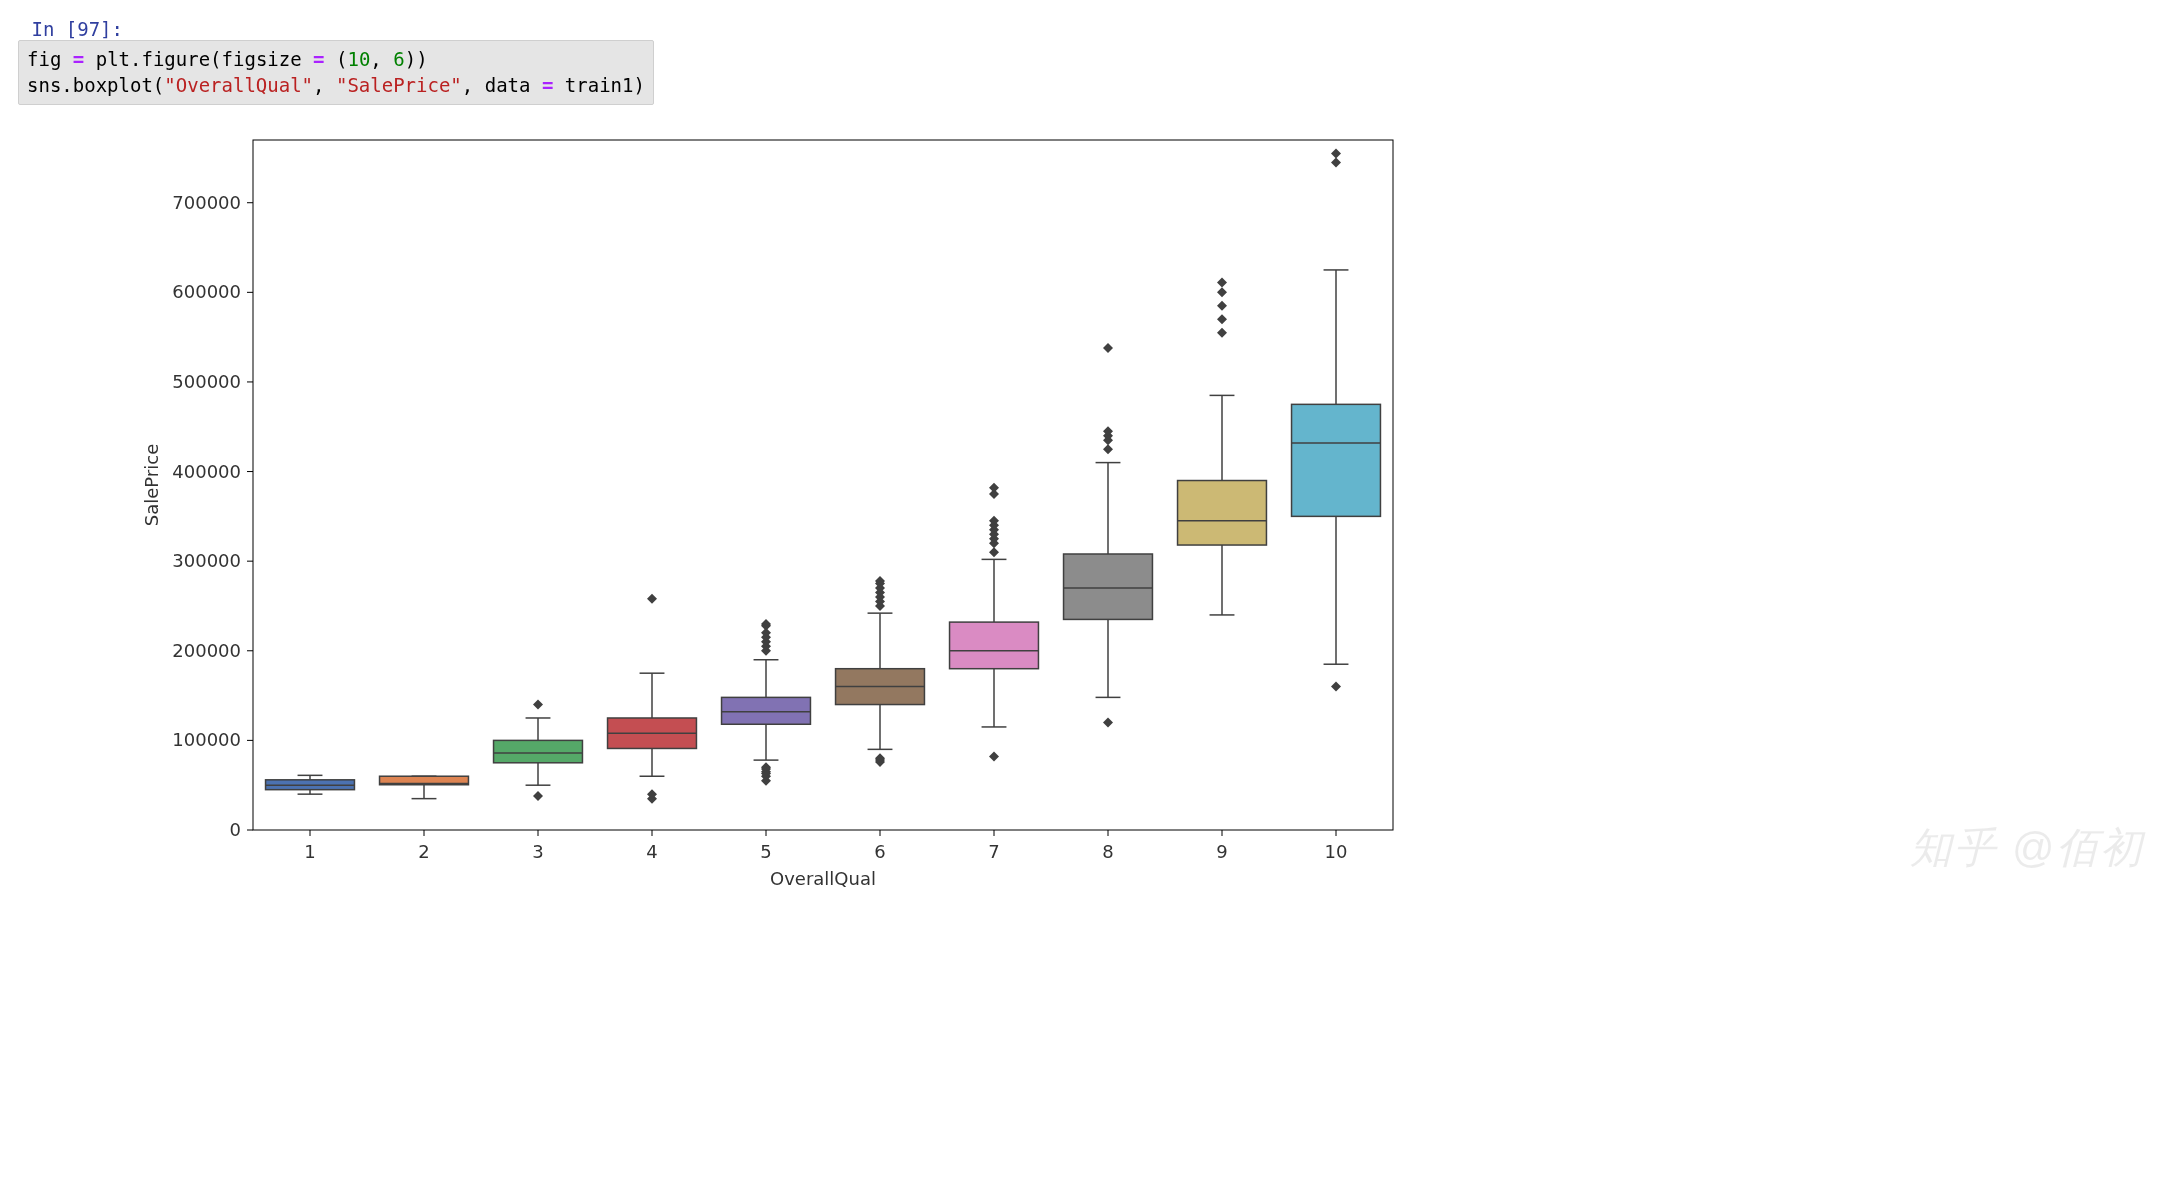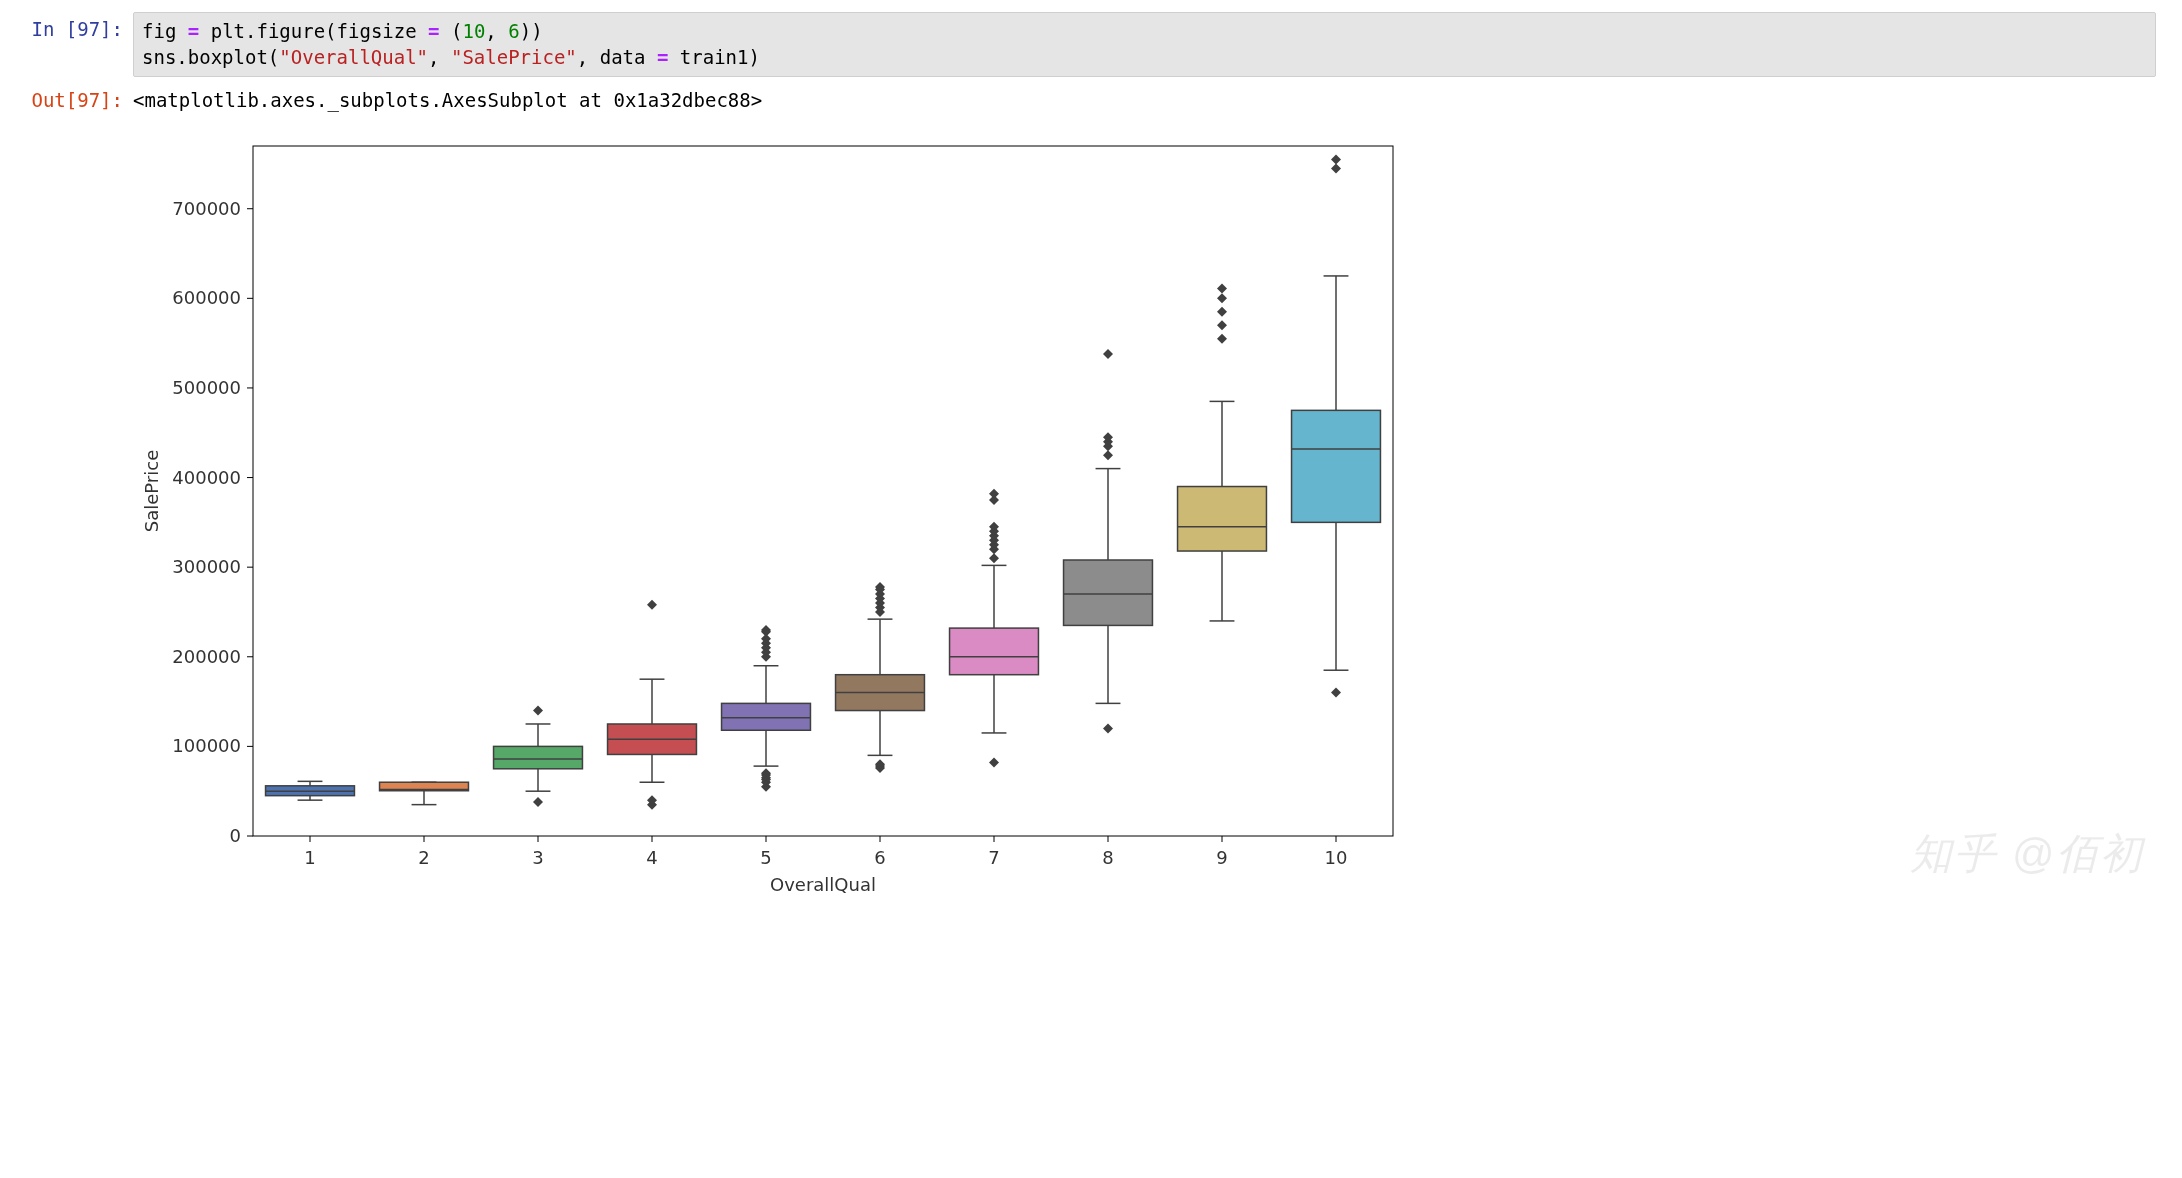--- a/index.html
+++ b/index.html
@@ -12,21 +12,22 @@
   }
   .page {
     padding: 12px 18px;
     box-sizing: border-box;
     width: 100%;
   }
   
   .cell {
     display: flex;
     align-items: flex-start;
-    margin-bottom: 6px;
+    margin-bottom: 22px;
+    flex-direction: column;
   }
   .prompt {
     font-family: Menlo, Consolas, "DejaVu Sans Mono", monospace;
     font-size: 19px;
     white-space: pre;
     min-width: 115px;
     padding-top: 6px;
     text-align: right;
     padding-right: 10px;
     box-sizing: border-box;
@@ -94,24 +95,20 @@
 <body>
 
 <div class="page">
 
   <div class="cell">
     <div class="prompt prompt-in">In [97]:</div>
     <div class="code-box"><span class="tk-name">fig</span> <span class="tk-op">=</span> <span class="tk-name">plt</span><span class="tk-name">.</span><span class="tk-call">figure</span><span class="tk-paren">(</span><span class="tk-name">figsize</span> <span class="tk-op">=</span> <span class="tk-paren">(</span><span class="tk-num">10</span><span class="tk-paren">,</span> <span class="tk-num">6</span><span class="tk-paren">)</span><span class="tk-paren">)</span>
 <span class="tk-name">sns</span><span class="tk-name">.</span><span class="tk-call">boxplot</span><span class="tk-paren">(</span><span class="tk-str">"OverallQual"</span><span class="tk-paren">,</span> <span class="tk-str">"SalePrice"</span><span class="tk-paren">,</span> <span class="tk-name">data</span> <span class="tk-op">=</span> <span class="tk-name">train1</span><span class="tk-paren">)</span></div>
   </div>
 
-  <div class="cell">
-    <div class="prompt prompt-out">Out[97]:</div>
-    <div class="out-text">&lt;matplotlib.axes._subplots.AxesSubplot at 0x1a32dbec88&gt;</div>
-  </div>
 
   <div class="chart-wrap">
     <svg id="chart-svg" width="1270" height="760">
         <rect x="120" y="10" width="1140" height="690" fill="none" stroke="#000" stroke-width="1"></rect>
         <line x1="120" x2="114" y1="700" y2="700" stroke="#000" stroke-width="1"></line>
         <text x="108" y="706" text-anchor="end" class="tick-label">0</text>
         <line x1="120" x2="114" y1="610.3896103896104" y2="610.3896103896104" stroke="#000" stroke-width="1"></line>
         <text x="108" y="616.3896103896104" text-anchor="end" class="tick-label">100000</text>
         <line x1="120" x2="114" y1="520.7792207792209" y2="520.7792207792209" stroke="#000" stroke-width="1"></line>
         <text x="108" y="526.7792207792209" text-anchor="end" class="tick-label">200000</text>

